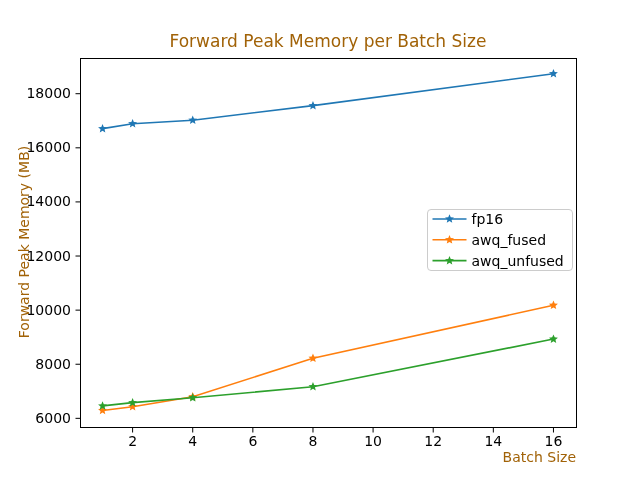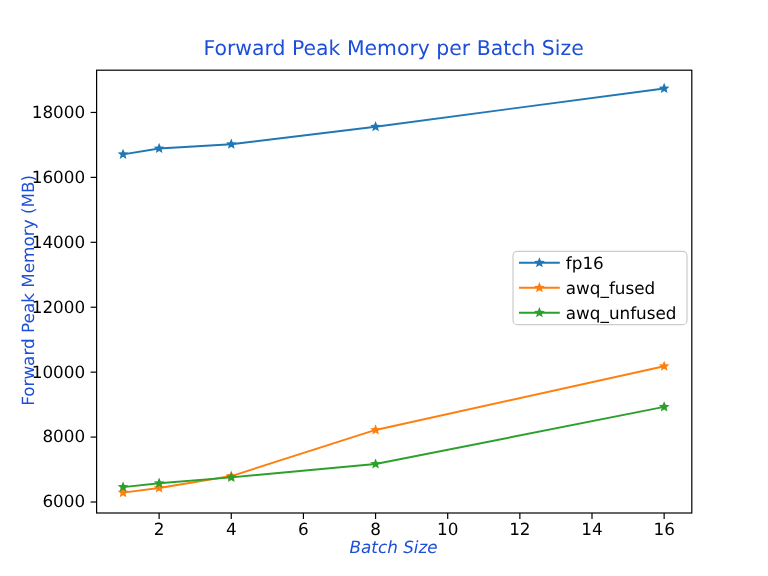--- a/index.html
+++ b/index.html
@@ -2,40 +2,39 @@
 <html><head>
 <meta charset="utf-8">
 <style>
   html, body { margin: 0; padding: 0; background: #ffffff; }
   .figure {
     position: relative;
     width: 640px;
     height: 480px;
     background: #ffffff;
     font-family: "DejaVu Sans", sans-serif;
-    color: #1d4ed8;
+    color: #a16207;
     overflow: hidden;
   }
   .chart-title {
     position: absolute;
     left: 80px;
     top: 31px;
     width: 496px;
     text-align: center;
     font-size: 17px;
     line-height: 20px;
   }
   .xlabel {
     position: absolute;
     left: 80px;
     top: 449px;
     width: 496px;
-    text-align: center;
+    text-align: right;
     font-size: 14px;
-    font-style: italic;
   }
   .ylabel {
     position: absolute;
     left: 24px;
     top: 242px;
     transform: translate(-50%, -50%) rotate(-90deg);
     font-size: 14px;
     white-space: nowrap;
   }
   svg.plot { position: absolute; left: 0; top: 0; }

